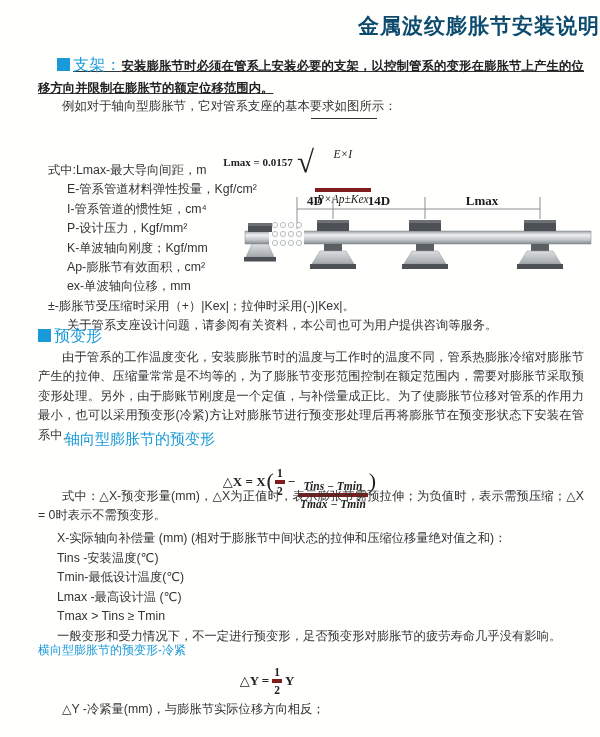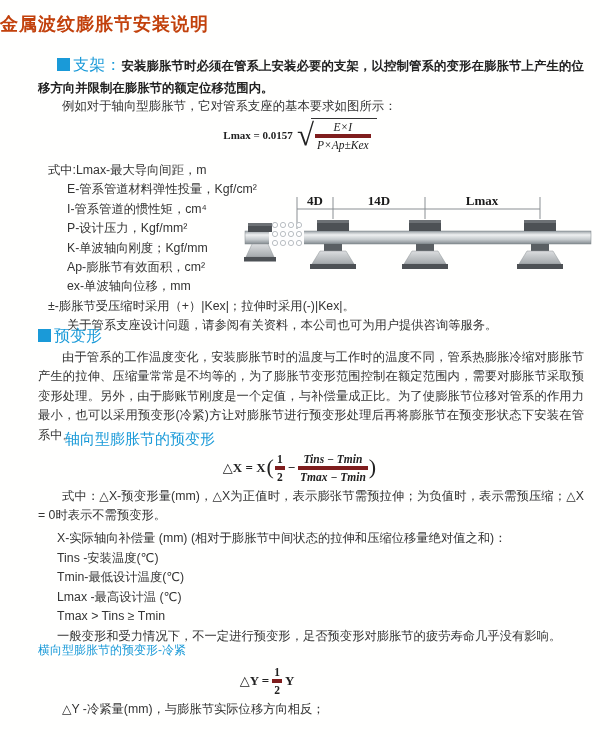--- a/index.html
+++ b/index.html
@@ -3,46 +3,46 @@
 <meta charset="utf-8">
 <style>
   * { margin:0; padding:0; box-sizing:border-box; }
   html,body { background:#ffffff; }
   .page {
     position:relative; width:600px; height:737px; background:#fffffe;
     font-family:"Liberation Sans","DejaVu Sans",sans-serif;
     color:#333; overflow:hidden;
   }
   .page-title {
-    position:absolute; top:12px; left:0; right:0; text-align:left;
-    font-size:18px; font-weight:bold; color:#c2410c; letter-spacing:1px;
+    position:absolute; top:12px; left:0; right:0; text-align:right;
+    font-size:21px; font-weight:bold; color:#0c4a6e; letter-spacing:1px;
   }
   .sq {
     display:inline-block; width:13px; height:13px; background:#1a9ad8;
     vertical-align:-1px; margin-right:3px;
   }
   .sec-title { font-size:16px; color:#1a9ad8; }
   .b-support-head {
     position:absolute; top:55px; left:38px; right:16px;
-    text-indent:19px; line-height:20.5px; text-align:justify;
+    text-indent:19px; line-height:20.5px; text-align:justify;text-decoration:underline;
   }
   .sec-intro { font-weight:bold; color:#222; font-size:12.4px; }
   .b-example { position:absolute; top:98px; left:62px; font-size:12.4px; color:#333; }
 
   .formula-row {
     position:absolute; left:0; right:0; display:flex; justify-content:center;
     align-items:center; font-family:"Liberation Serif","DejaVu Serif",serif; color:#222;
   }
   .b-formula1 { top:118px; }
   .f-lhs { font-weight:bold; font-size:11px; margin-right:4px; }
   .rad { font-size:31px; line-height:1; font-weight:400; margin-right:-3px; transform:translateY(-1px); }
   .rooted { border-top:1.5px solid #333; padding:1px 6px 0 4px; }
   .frac { display:inline-flex; flex-direction:column; align-items:center; font-size:11.5px; line-height:1.25; vertical-align:middle; }
   .frac .den { border-top:4px solid #7f1d1d; padding:0 2px; }
-  .ital { font-style:italic; }
+  .ital { font-style:italic;margin-top:27px; }
 
   .b-defs { position:absolute; top:161px; left:38px; font-size:12.3px; color:#333; line-height:19.4px;margin-left:10px; }
   .def-line.ind { padding-left:19px; }
 
   .b-diagram { position:absolute; left:240px; top:192px; width:356px; height:95px; }
   .dimlbl { font-family:"Liberation Serif","DejaVu Serif",serif; font-weight:bold; font-size:13px; fill:#1b1b1b; }
 
   .b-predeform-head { position:absolute; top:326px; left:38px; }
   .body-par {
     position:absolute; left:38px; right:16px; font-size:12.3px;

